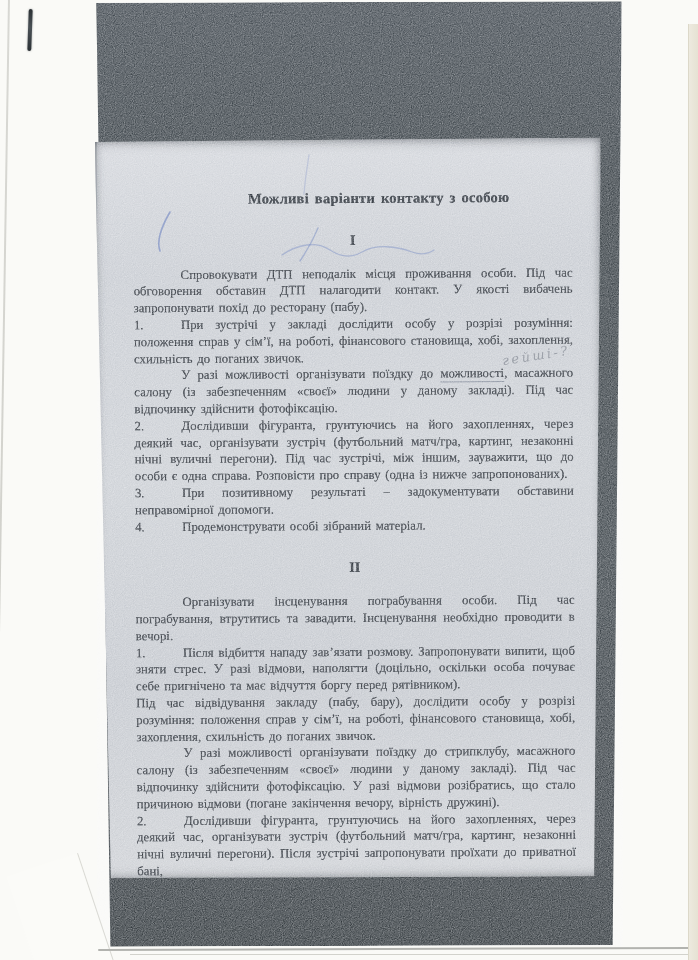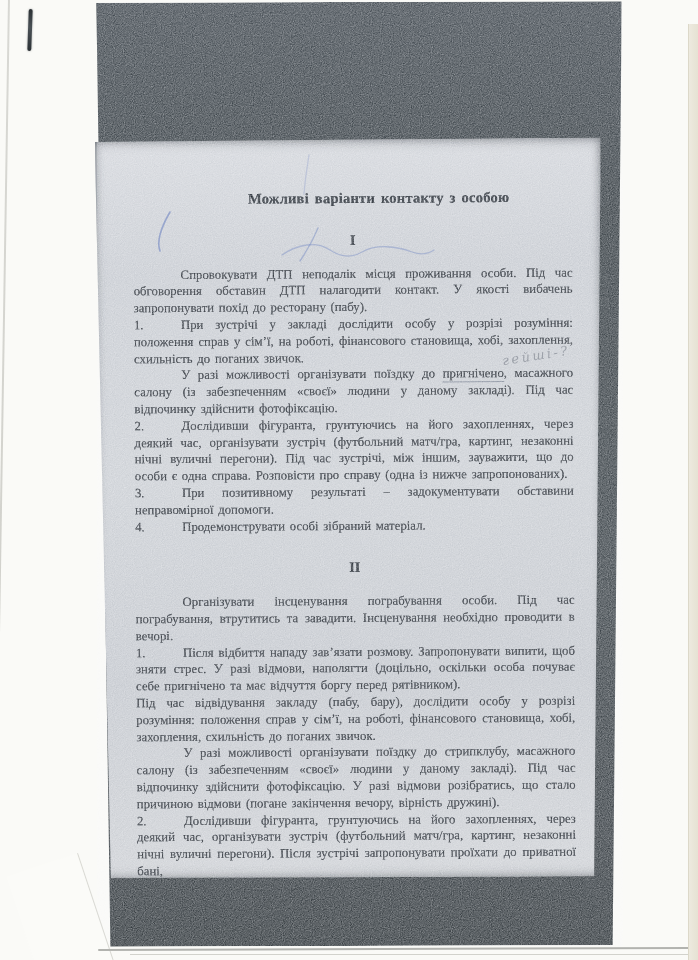--- a/index.html
+++ b/index.html
@@ -104,21 +104,21 @@
   <div class="text-block">
 
     <p class="doc-title">Можливі варіанти контакту з особою</p>
 
     <div class="sec-heading">І</div>
 
     <p class="para indent">Спровокувати ДТП неподалік місця проживання особи. Під час обговорення обставин ДТП налагодити контакт. У якості вибачень запропонувати похід до ресторану (пабу).</p>
 
     <p class="para numbered"><span class="num">1.</span><span>При зустрічі у закладі дослідити особу у розрізі розуміння: положення справ у сім’ї, на роботі, фінансового становища, хобі, захоплення, схильність до поганих звичок.</span></p>
 
-    <p class="para indent"><span>У разі можливості організувати поїздку до </span><span class="ul">пригнічено</span><span>, масажного салону (із забезпеченням «своєї» людини у даному закладі). Під час відпочинку здійснити фотофіксацію.</span></p>
+    <p class="para indent"><span>У разі можливості організувати поїздку до </span><span class="ul">можливості</span><span>, масажного салону (із забезпеченням «своєї» людини у даному закладі). Під час відпочинку здійснити фотофіксацію.</span></p>
 
     <p class="para numbered"><span class="num">2.</span><span>Дослідивши фігуранта, грунтуючись на його захопленнях, через деякий час, організувати зустріч (футбольний матч/гра, картинг, незаконні нічні вуличні перегони). Під час зустрічі, між іншим, зауважити, що до особи є одна справа. Розповісти про справу (одна із нижче запропонованих).</span></p>
 
     <p class="para numbered"><span class="num">3.</span><span>При позитивному результаті – задокументувати обставини неправомірної допомоги.</span></p>
 
     <p class="para numbered"><span class="num">4.</span><span>Продемонструвати особі зібраний матеріал.</span></p>
 
     <div class="sec-heading">ІІ</div>
 
     <p class="para indent">Організувати інсценування пограбування особи. Під час пограбування, втрутитись та завадити. Інсценування необхідно проводити в вечорі.</p>

